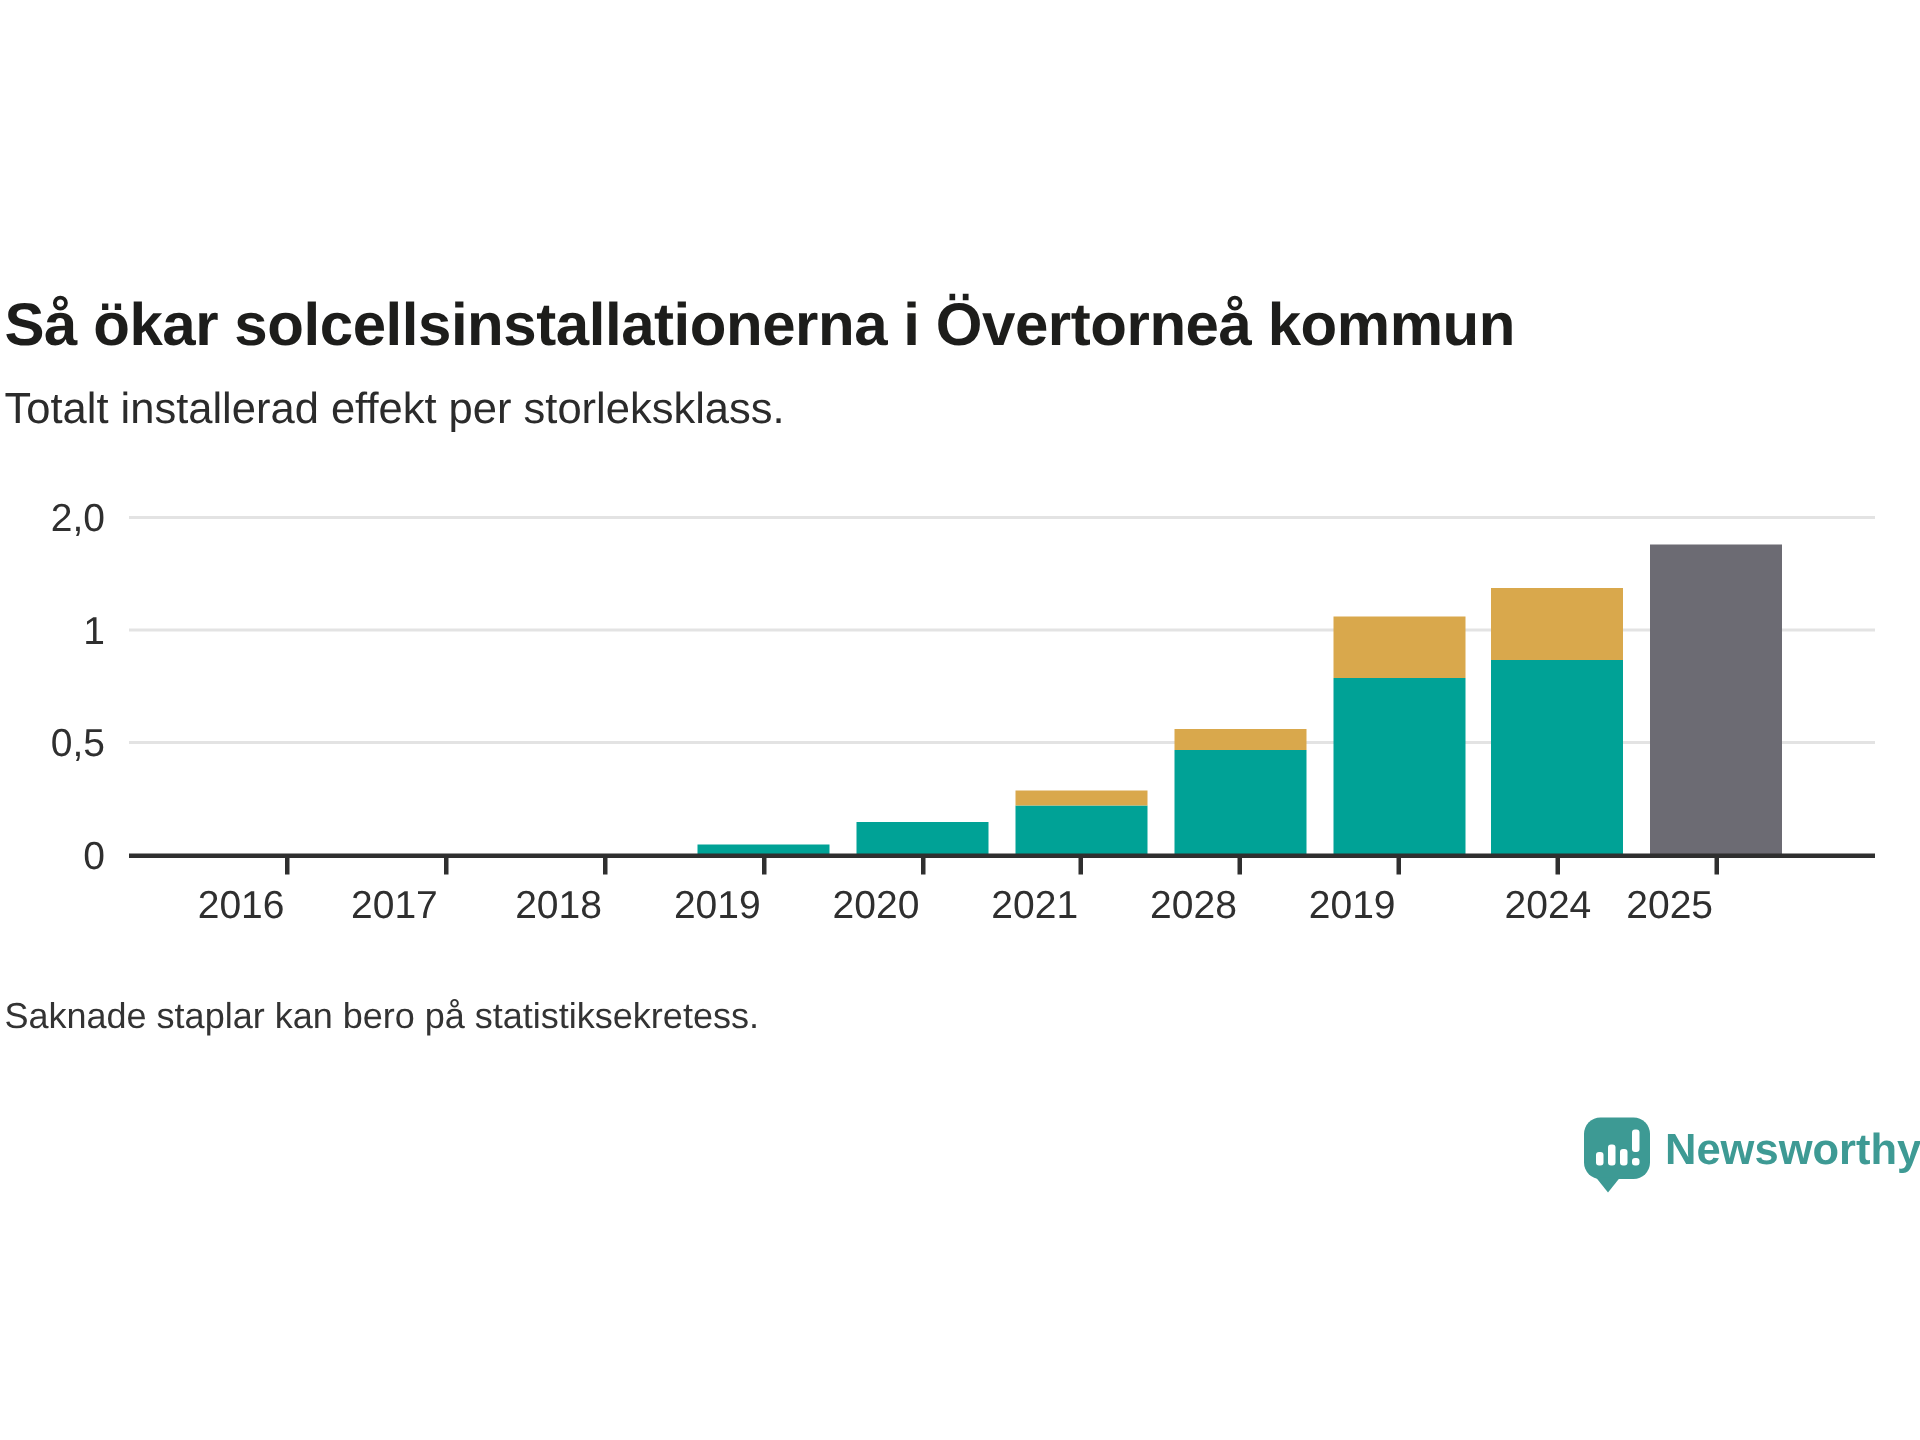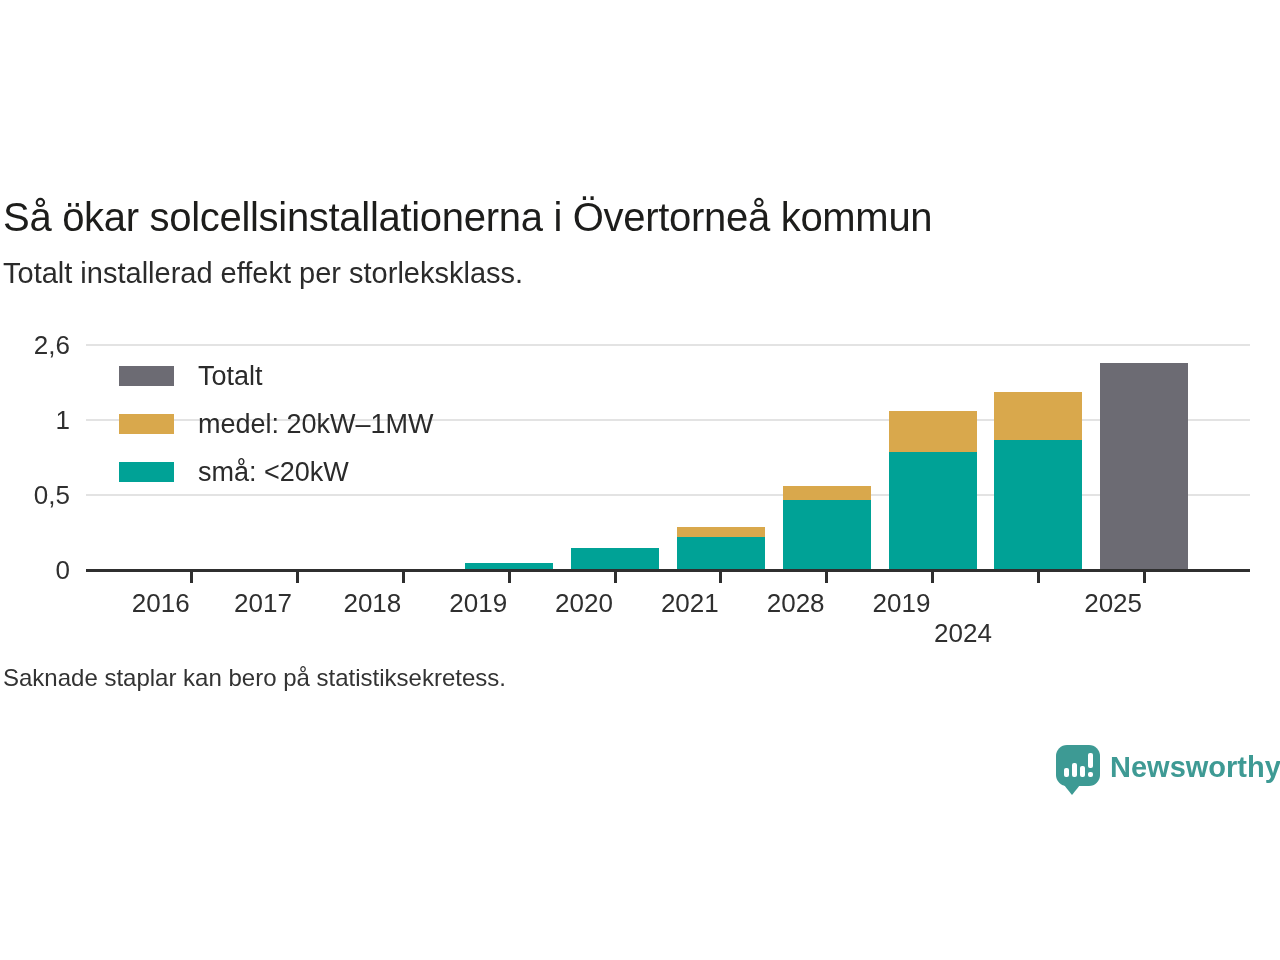--- a/index.html
+++ b/index.html
@@ -3,21 +3,21 @@
 <meta charset="utf-8">
 <style>
   html, body { margin: 0; padding: 0; background: #ffffff; }
   body {
     width: 1280px; height: 960px; position: relative; overflow: hidden;
     font-family: "Liberation Sans", sans-serif;
     -webkit-font-smoothing: antialiased;
   }
   .title {
     position: absolute; left: 3px; top: 166px; width: 1240px;
-    font-size: 40px; font-weight: 400; color: #1d1d1b; letter-spacing: -0.3px;
+    font-size: 40px; font-weight: 700; color: #1d1d1b; letter-spacing: -0.3px;
     line-height: 1.2;
   }
   .subtitle {
     position: absolute; left: 3px; top: 256px; width: 1000px;
     font-size: 29px; font-weight: 400; color: #2b2b2b; line-height: 1.2;
   }
   .plot {
     position: absolute; left: 86px; top: 345px; width: 1164px; height: 225px;
   }
   .gridline {
@@ -81,38 +81,24 @@
 </head>
 <body>
 
 <h1 class="title">Så ökar solcellsinstallationerna i Övertorneå kommun</h1>
 <div class="subtitle">Totalt installerad effekt per storleksklass.</div>
 
 <div class="y-labels">
     <div class="lbl" style="top: 209px;">0</div>
     <div class="lbl" style="top: 134px;">0,5</div>
     <div class="lbl" style="top: 59px;">1</div>
-    <div class="lbl" style="top: -16px;">2,6</div>
+    <div class="lbl" style="top: -16px;">2,0</div>
   </div>
 
 <div class="plot">
-  <div class="legend">
-    <div class="legend-row">
-      <span class="legend-swatch" style="background: rgb(108, 107, 115);"></span>
-      <span class="legend-label">Totalt</span>
-    </div>
-    <div class="legend-row">
-      <span class="legend-swatch" style="background: rgb(217, 168, 76);"></span>
-      <span class="legend-label">medel: 20kW–1MW</span>
-    </div>
-    <div class="legend-row">
-      <span class="legend-swatch" style="background: rgb(0, 162, 150);"></span>
-      <span class="legend-label">små: &lt;20kW</span>
-    </div>
-  </div>
   <div class="axis-line"></div>
 <div class="gridline" style="top: 149px; background: rgb(227, 227, 227);"></div>
     <div class="gridline" style="top: 74px; background: rgb(227, 227, 227);"></div>
     <div class="gridline" style="top: -1px; background: rgb(227, 227, 227);"></div>
     <div class="bar-seg" style="left: 379.273px; width: 88px; bottom: 0px; height: 7.5px; background: rgb(0, 162, 150);"></div>
     <div class="bar-seg" style="left: 485.091px; width: 88px; bottom: 0px; height: 22.5px; background: rgb(0, 162, 150);"></div>
     <div class="bar-seg" style="left: 590.909px; width: 88px; bottom: 0px; height: 33px; background: rgb(0, 162, 150);"></div>
     <div class="bar-seg" style="left: 590.909px; width: 88px; bottom: 33px; height: 10.5px; background: rgb(217, 168, 76);"></div>
     <div class="bar-seg" style="left: 696.727px; width: 88px; bottom: 0px; height: 70.5px; background: rgb(0, 162, 150);"></div>
     <div class="bar-seg" style="left: 696.727px; width: 88px; bottom: 70.5px; height: 13.5px; background: rgb(217, 168, 76);"></div>
@@ -131,21 +117,21 @@
     <div class="x-tick-label" style="left: 363.273px;">2019</div>
     <div class="x-tick" style="left: 527.591px;"></div>
     <div class="x-tick-label" style="left: 469.091px;">2020</div>
     <div class="x-tick" style="left: 633.409px;"></div>
     <div class="x-tick-label" style="left: 574.909px;">2021</div>
     <div class="x-tick" style="left: 739.227px;"></div>
     <div class="x-tick-label" style="left: 680.727px;">2028</div>
     <div class="x-tick" style="left: 845.045px;"></div>
     <div class="x-tick-label" style="left: 786.545px;">2019</div>
     <div class="x-tick" style="left: 950.864px;"></div>
-    <div class="x-tick-label" style="left: 848px; margin-top: 30px;">2024</div>
+    <div class="x-tick-label" style="left: 917px;">2024</div>
     <div class="x-tick" style="left: 1056.68px;"></div>
     <div class="x-tick-label" style="left: 998.182px;">2025</div>
   </div>
 
 <div class="footnote">Saknade staplar kan bero på statistiksekretess.</div>
 
 <div class="brand">
   <div class="brand-icon">
     <span class="b b1"></span>
       <span class="b b2"></span>

